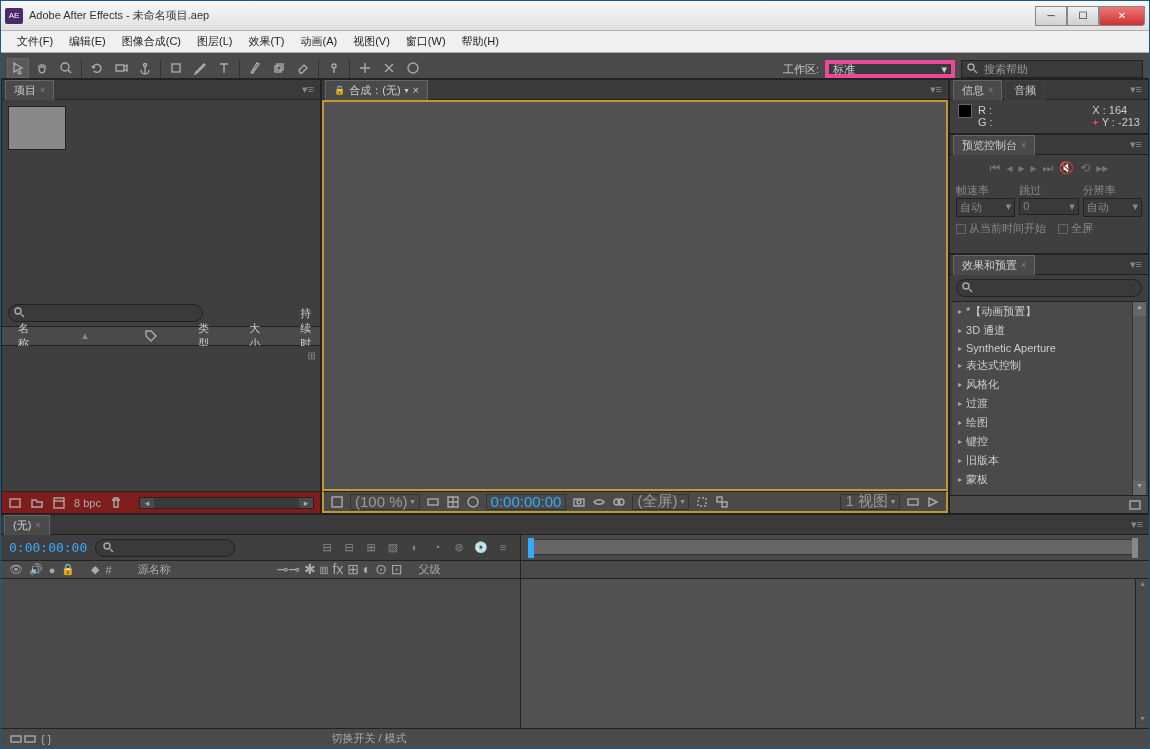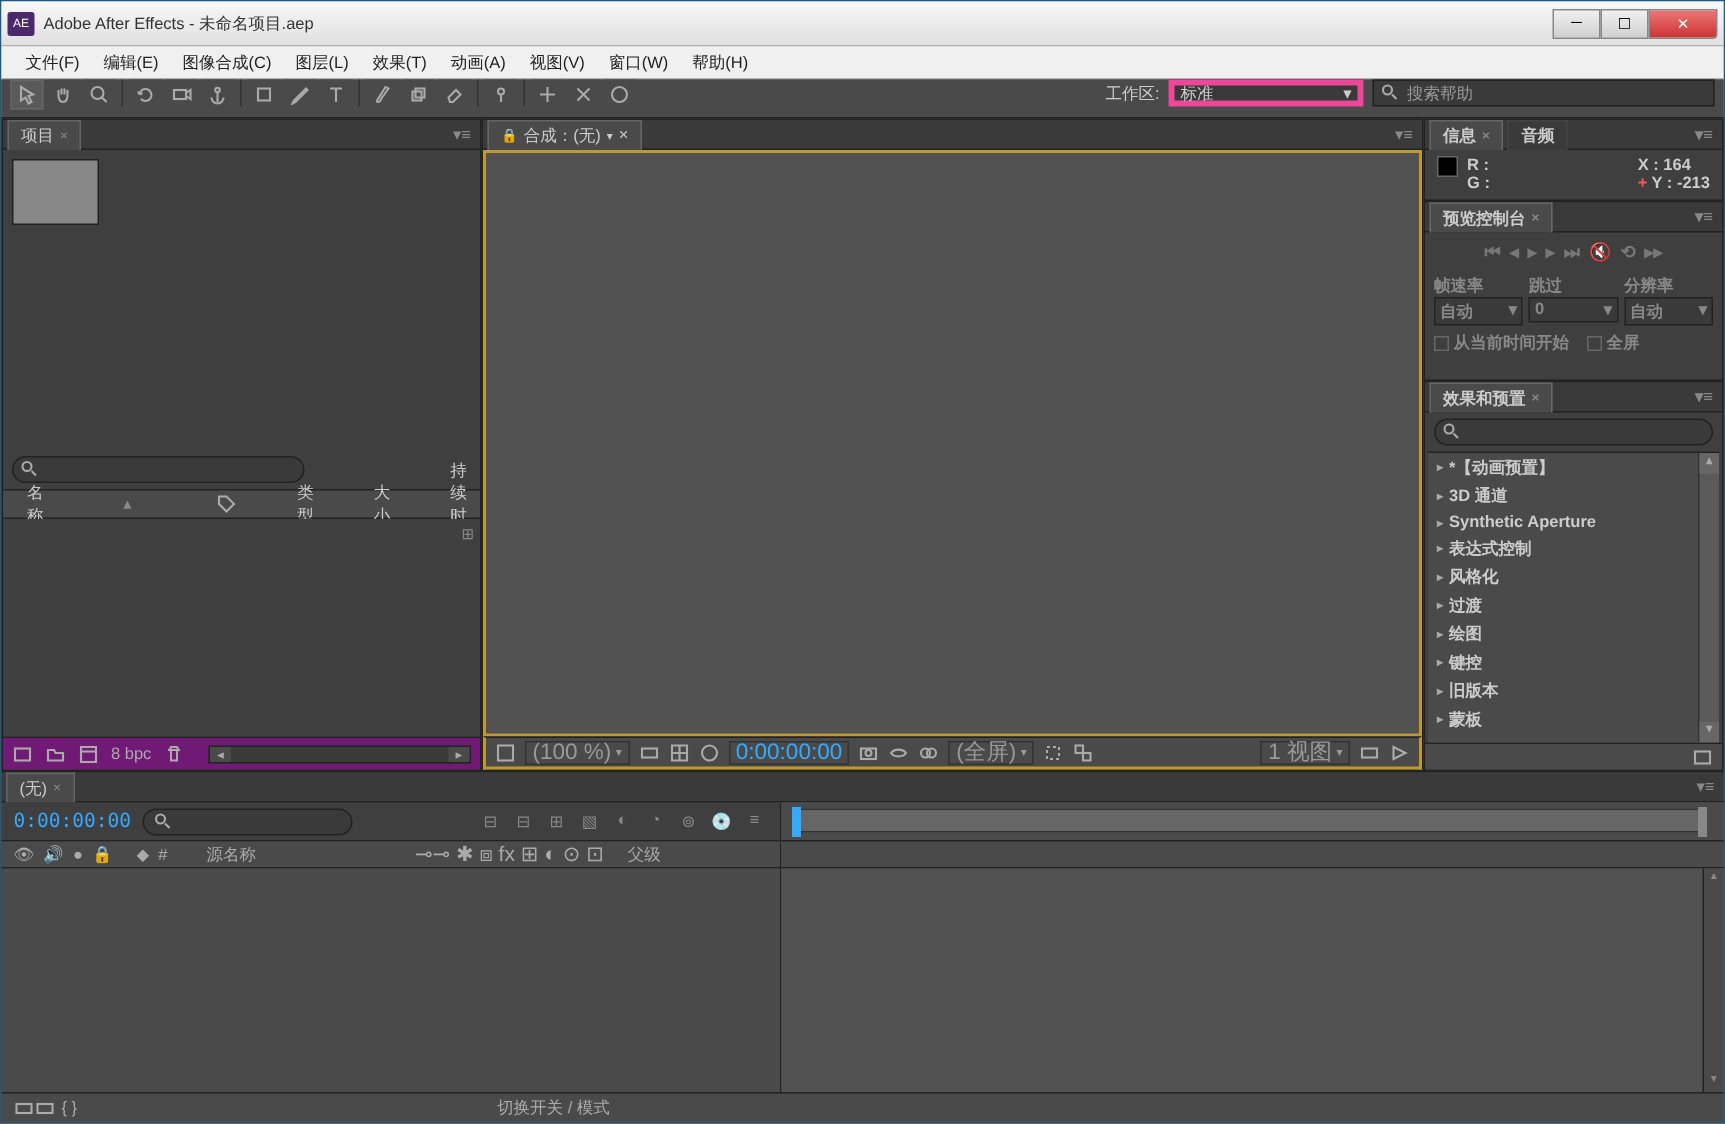--- a/index.html
+++ b/index.html
@@ -15,63 +15,63 @@
 .win-btn.close { background: linear-gradient(#e77, #c33); color: #fff; width: 46px; border-radius: 0 0 3px 0; }
 
 
 .menubar { height: 22px; background: #f0f0f0; display: flex; align-items: center; padding: 0 8px; border-bottom: 1px solid #b0b0b0; }
 .menubar span { padding: 0 8px; color: #222; cursor: default; }
 
 
 .app-body { flex: 1; background: #3a3a3a; display: flex; flex-direction: column; }
 
 
-.toolbar { height: 26px; background: #4a4a4a; border-bottom: 1px solid #222; display: flex; align-items: flex-start; padding: 0 6px; gap: 2px; }
+.toolbar { height: 26px; background: #4a4a4a; border-bottom: 1px solid #222; display: flex; align-items: flex-end; padding: 0 6px; gap: 2px; }
 .tool-btn { width: 22px; height: 20px; background: #4a4a4a; border: 1px solid transparent; display: flex; align-items: center; justify-content: center; color: #aaa; }
 .tool-btn.sel { background: #5a5a5a; border: 1px solid #666; }
 .tool-sep { width: 1px; height: 18px; background: #333; margin: 0 2px; }
 .toolbar-right { margin-left: auto; display: flex; align-items: center; gap: 6px; }
 .workspace-lbl { color: #ccc; }
 .workspace-dd { width: 130px; height: 18px; background: #3a3a3a; border: 4px solid #ec4899; color: #ccc; padding: 0 4px; display: flex; align-items: center; justify-content: space-between; }
-.search-help { width: 228px; height: 18px; background: #3a3a3a; border: 1px solid #222; color: #999; padding: 0 4px; display: flex; align-items: center; gap: 4px; }
+.search-help { width: 182px; height: 18px; background: #3a3a3a; border: 1px solid #222; color: #999; padding: 0 4px; display: flex; align-items: center; gap: 4px; }
 
 
 .panels { flex: 1; display: flex; }
 
 
 .project-panel { width: 320px; background: #3f3f3f; border: 1px solid #222; display: flex; flex-direction: column; position: relative; }
 .panel-tab-row { height: 20px; display: flex; align-items: center; background: #3a3a3a; border-bottom: 1px solid #222; }
 .panel-tab { padding: 2px 8px; color: #ccc; background: #4a4a4a; border: 1px solid #666; border-bottom: none; margin-left: 3px; display: flex; align-items: center; gap: 4px; }
 .panel-tab .x { font-size: 9px; color: #888; }
 .panel-menu { margin-left: auto; margin-right: 6px; color: #888; }
 .thumb-area { height: 55px; padding: 6px; }
 .thumb { width: 58px; height: 44px; background: #888; border: 1px solid #222; }
 .proj-search-row { padding: 4px 6px; }
 .proj-search { width: 195px; height: 18px; background: #3a3a3a; border: 1px solid #222; color: #999; padding: 0 4px; display: flex; align-items: center; border-radius: 9px; }
 .proj-header { height: 20px; background: #4a4a4a; border-top: 1px solid #222; border-bottom: 1px solid #222; display: flex; align-items: center; color: #ccc; padding: 0 8px; gap: 40px; }
 .proj-header span:first-child { margin-left: 8px; width: 60px; }
 .proj-header .ico-g { margin-left: auto; display: flex; gap: 2px; color: #888; }
 .proj-list { flex: 1; background: #3f3f3f; position: relative; }
 .proj-list .tiny-ic { position: absolute; right: 4px; top: 4px; color: #888; font-size: 10px; }
-.proj-footer { height: 22px; background: #701a75; border-top: 1px solid #222; display: flex; align-items: center; padding: 0 6px; gap: 8px; color: #aaa; }
+.proj-footer { height: 22px; background: #7f1d1d; border-top: 1px solid #222; display: flex; align-items: center; padding: 0 6px; gap: 8px; color: #aaa; }
 .proj-footer .scroll { flex: 1; height: 12px; background: #3a3a3a; border: 1px solid #222; margin-left: 8px; display: flex; }
 .proj-footer .scroll .arr { width: 14px; background: #4a4a4a; text-align: center; font-size: 9px; }
 
 
 .comp-panel { flex: 1; background: #3f3f3f; border: 1px solid #222; display: flex; flex-direction: column; }
 .comp-tab-row { height: 20px; display: flex; align-items: center; background: #3a3a3a; border-bottom: 1px solid #222; }
 .comp-tab { padding: 2px 8px; color: #ccc; background: #4a4a4a; border: 1px solid #666; border-bottom: none; margin-left: 3px; display: flex; align-items: center; gap: 4px; }
 .comp-tab .lock { font-size: 9px; color: #888; }
 .comp-viewer { flex: 1; background: #525252; border: 2px solid #c09830; margin: 0; }
 .comp-footer { height: 22px; background: #4a4a4a; border-top: 1px solid #222; display: flex; align-items: center; padding: 0 6px; gap: 6px; color: #999; border: 2px solid #c09830; border-top: 1px solid #222; }
 .comp-ctrl { padding: 0 4px; border: 1px solid #333; height: 16px; display: flex; align-items: center; font-size: 15px; }
 .comp-ctrl.dd::after { content: "▾"; margin-left: 3px; font-size: 8px; }
 
 
-.right-col { width: 200px; display: flex; flex-direction: column; background: #3f3f3f; font-weight: bold; }
+.right-col { width: 200px; display: flex; flex-direction: column; background: #3f3f3f; }
 .right-panel { border: 1px solid #222; background: #3f3f3f; display: flex; flex-direction: column; }
 .info-panel { height: 55px; }
 .info-panel .info-body { padding: 4px 8px; color: #ccc; display: flex; justify-content: space-between; }
 .info-sw { width: 14px; height: 14px; background: #000; border: 1px solid #666; }
 .preview-panel { height: 120px; }
 .preview-ctrls { display: flex; justify-content: center; gap: 6px; padding: 6px; color: #777; }
 .preview-ctrls span { font-size: 12px; }
 .ram-opt { margin: 2px 6px; padding: 2px 6px; background: #3a3a3a; border: 1px solid #222; color: #888; }
 .fps-row { display: flex; padding: 2px 6px; gap: 4px; color: #888; font-size: 10px; }
 .fps-row .col { flex: 1; }

